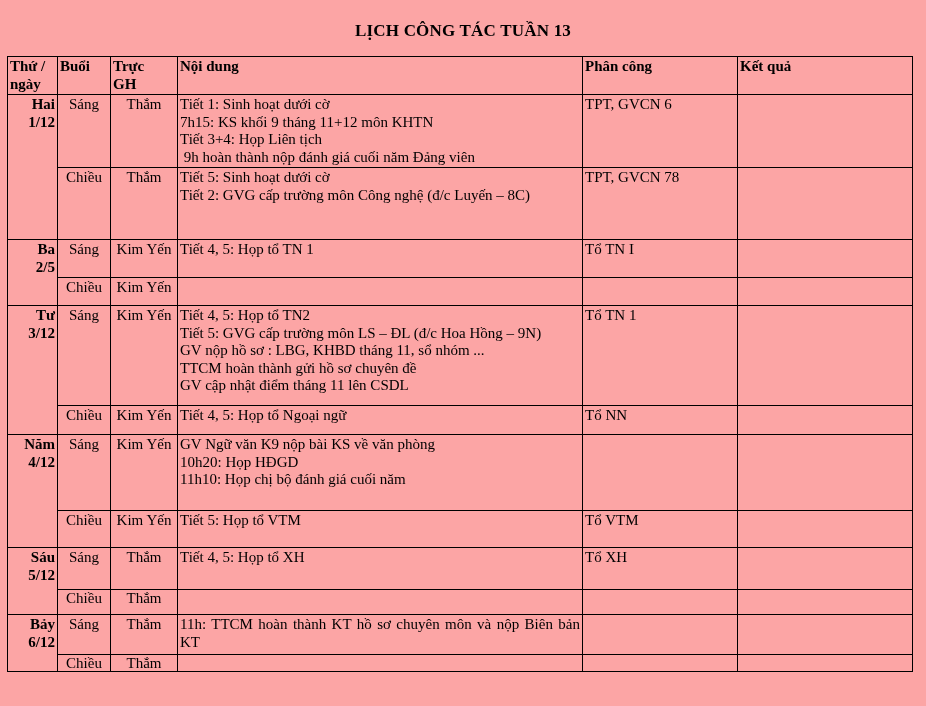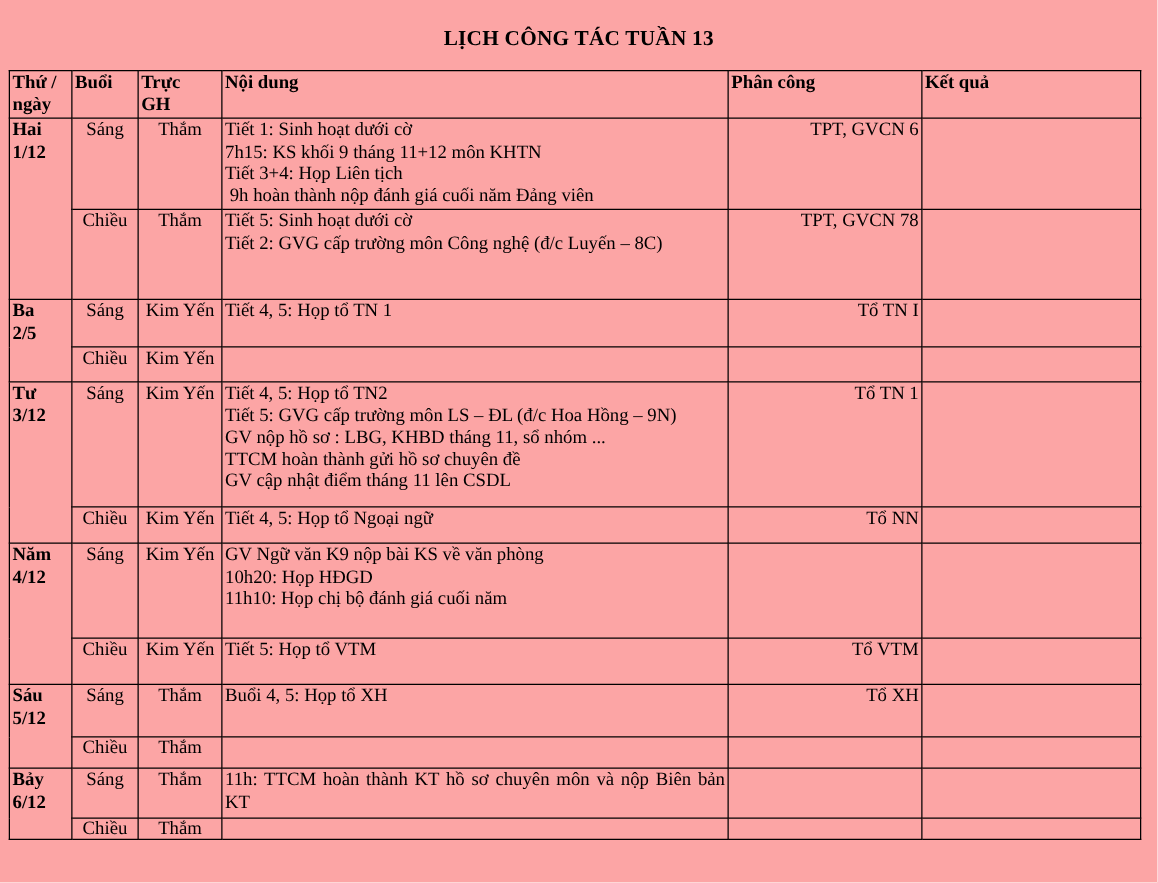--- a/index.html
+++ b/index.html
@@ -40,35 +40,34 @@
     padding: 1px 2px;
     overflow: hidden;
   }
   th.hdr {
     font-weight: bold;
     text-align: left;
     white-space: pre-line;
   }
   td.day {
     font-weight: bold;
-    text-align: left;
+    text-align: right;
     white-space: pre-line;
   }
   td.center {
     text-align: center;
   }
   td.content {
     text-align: justify;
     white-space: pre-wrap;
     padding-left: 4px;
     padding-right: 4px;
   }
   td.assign {
     padding-left: 4px;
-    text-align: right;
   }
   tr.tight td {
     padding-top: 0;
     padding-bottom: 0;
     line-height: 16px;
   }
 </style>
 </head>
 <body>
 
@@ -174,21 +173,21 @@
       <td class="content">Tiết 5: Họp tổ VTM</td>
       <td class="assign">Tổ VTM</td>
       <td></td>
     </tr>
 
     <tr style="height:42px">
       <td class="day" rowspan="2">Sáu
 5/12</td>
       <td class="center">Sáng</td>
       <td class="center">Thắm</td>
-      <td class="content">Buổi 4, 5: Họp tổ XH</td>
+      <td class="content">Tiết 4, 5: Họp tổ XH</td>
       <td class="assign">Tổ XH</td>
       <td></td>
     </tr>
     <tr class="tight" style="height:25px">
       <td class="center">Chiều</td>
       <td class="center">Thắm</td>
       <td class="content"></td>
       <td class="assign"></td>
       <td></td>
     </tr>

